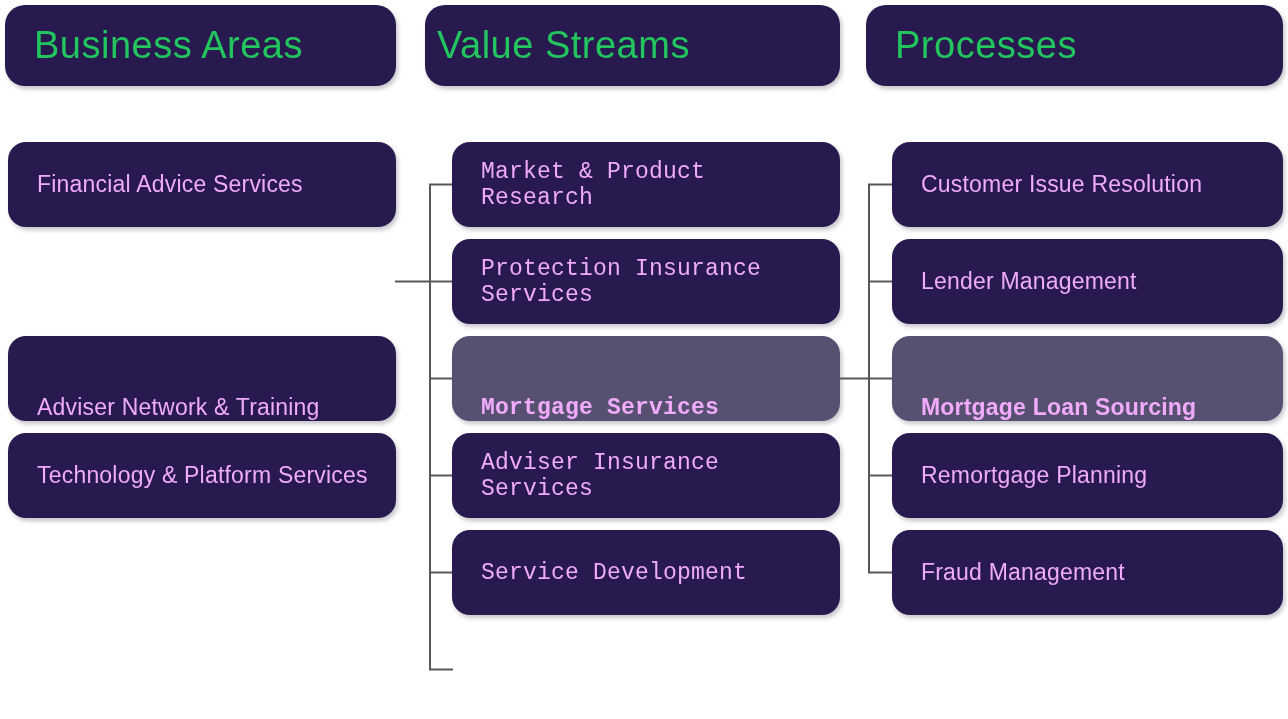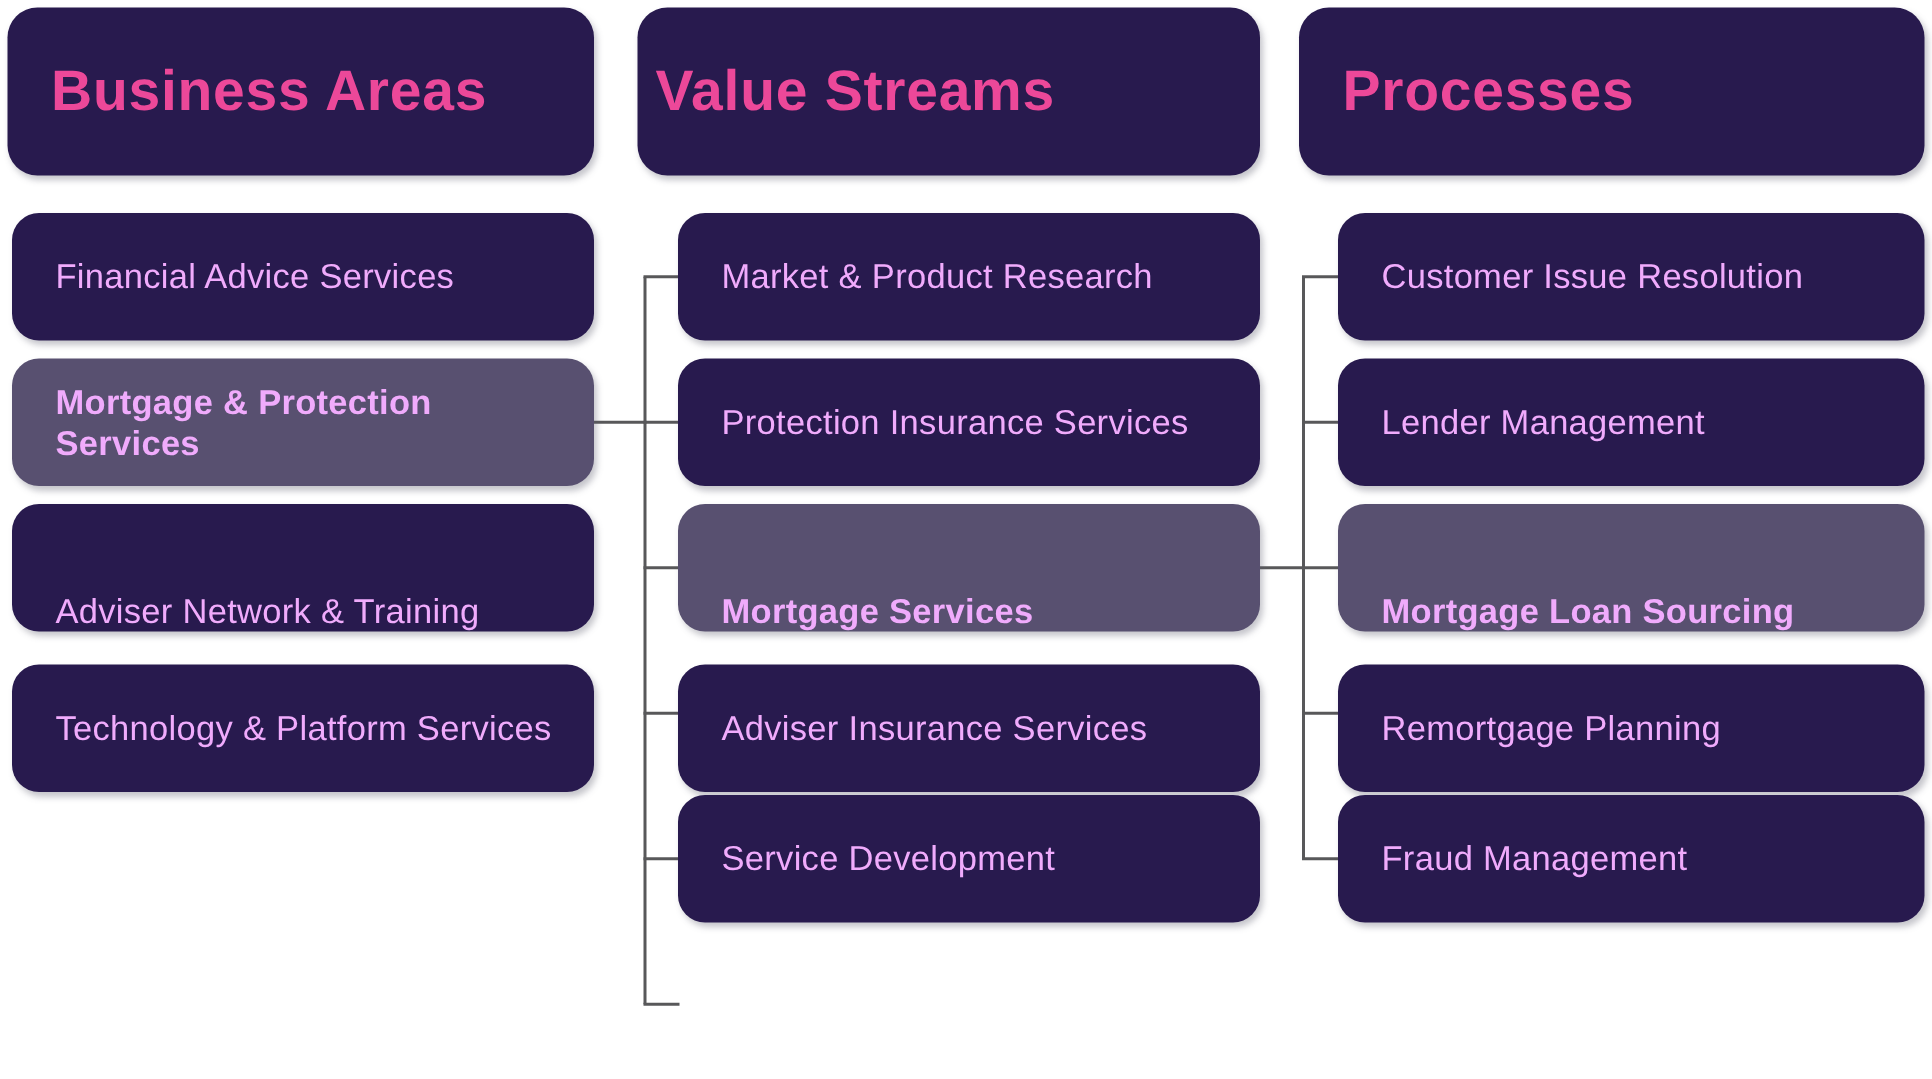--- a/index.html
+++ b/index.html
@@ -28,49 +28,49 @@
     align-items: center;
     box-sizing: border-box;
     background: #281a4e;
     color: #f0abfc;
     border-radius: 18px;
     padding-left: 29px;
     padding-right: 14px;
     box-shadow: 2px 3px 4px rgba(90, 90, 105, 0.35);
   }
   .header-box {
-    height: 112px;
+    height: 81px;
     top: 5px;
     border-radius: 20px;
     font-size: 38px;
-    font-weight: 700;
-    color: #ec4899;
+    font-weight: 400;
+    color: #22c55e;
     letter-spacing: 0.5px;
   }
   .item-box {
     height: 85px;
     font-size: 23px;
     font-weight: 400;
     letter-spacing: 0.2px;
   }
   .item-box.highlight {
     background: #585070;
     font-weight: 700;
   }
   
   .c1h { left: 5px;   width: 391px; }
   .c2h { left: 425px; width: 415px; padding-left: 12px; }
   .c3h { left: 866px; width: 417px; }
   .c1  { left: 8px;   width: 388px; }
-  .c2  { left: 452px; width: 388px; }
+  .c2  { left: 452px; width: 388px; font-family: Liberation Mono, monospace; }
   .c3  { left: 892px; width: 391px; }
   .r0 { top: 142px; }
   .r1 { top: 239px; }
   .r2 { top: 336px; align-items: flex-end; }
-  .r3 { top: 443px; }
+  .r3 { top: 433px; }
   .r4 { top: 530px; }
   .r5 { top: 627px; }
 </style>
 </head>
 <body>
 
 <div id="canvas">
 
   <svg id="connector-layer" viewBox="0 0 1288 719" xmlns="http://www.w3.org/2000/svg">
     <g stroke="#58585a" stroke-width="2" fill="none">
@@ -92,23 +92,20 @@
       <line x1="868" y1="475.5" x2="893" y2="475.5"></line>
       <line x1="868" y1="572.5" x2="893" y2="572.5"></line>
     </g>
   </svg>
 
   <div class="box header-box c1h">
     <span>Business Areas</span>
   </div>
   <div class="box item-box c1 r0">
     <span>Financial Advice Services</span>
-  </div>
-  <div class="box item-box highlight c1 r1">
-    <span>Mortgage &amp; Protection Services</span>
   </div>
   <div class="box item-box c1 r2">
     <span>Adviser Network &amp; Training</span>
   </div>
   <div class="box item-box c1 r3">
     <span>Technology &amp; Platform Services</span>
   </div>
 
   <div class="box header-box c2h">
     <span>Value Streams</span>

